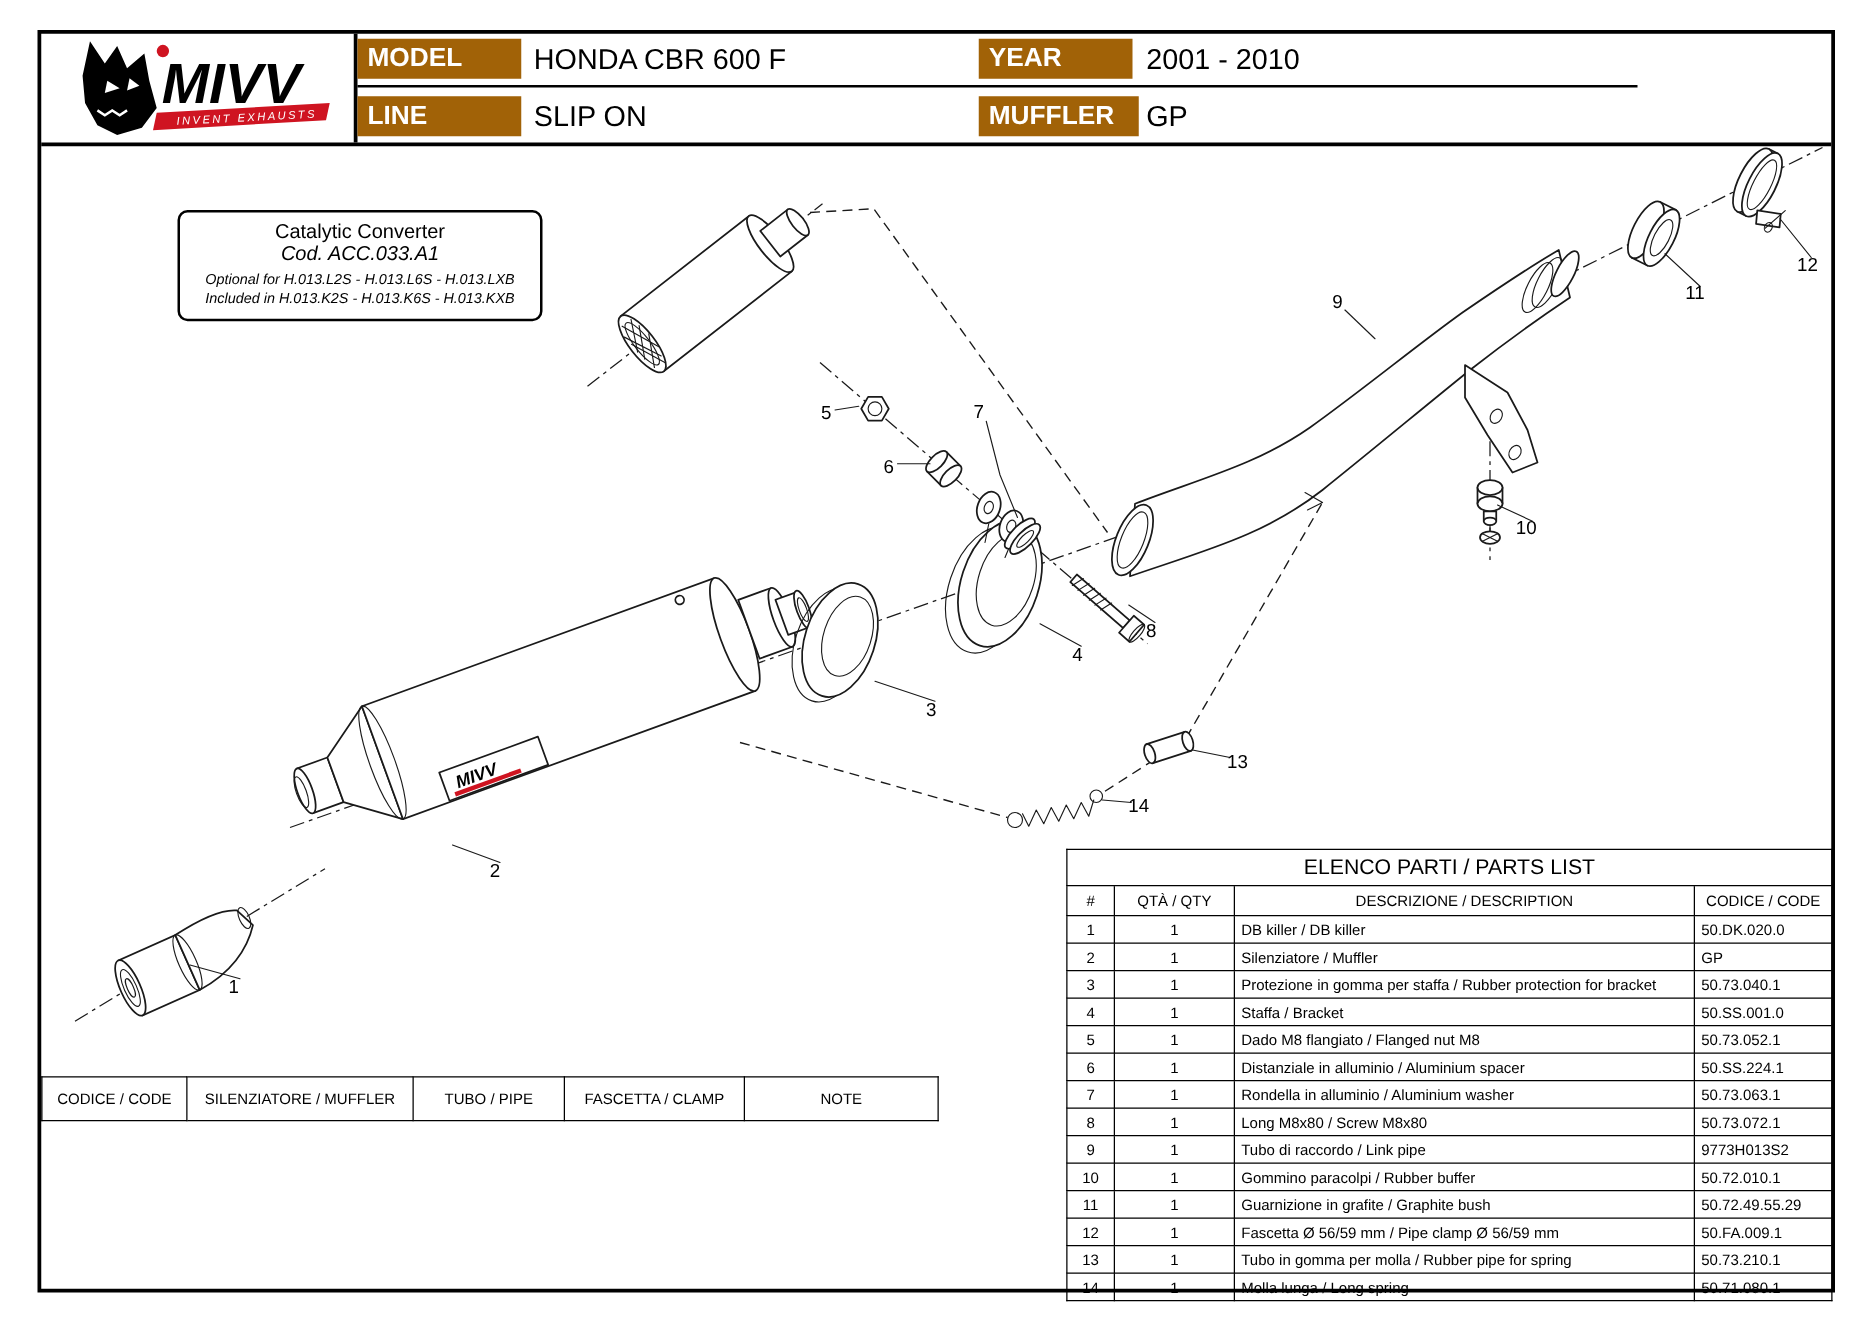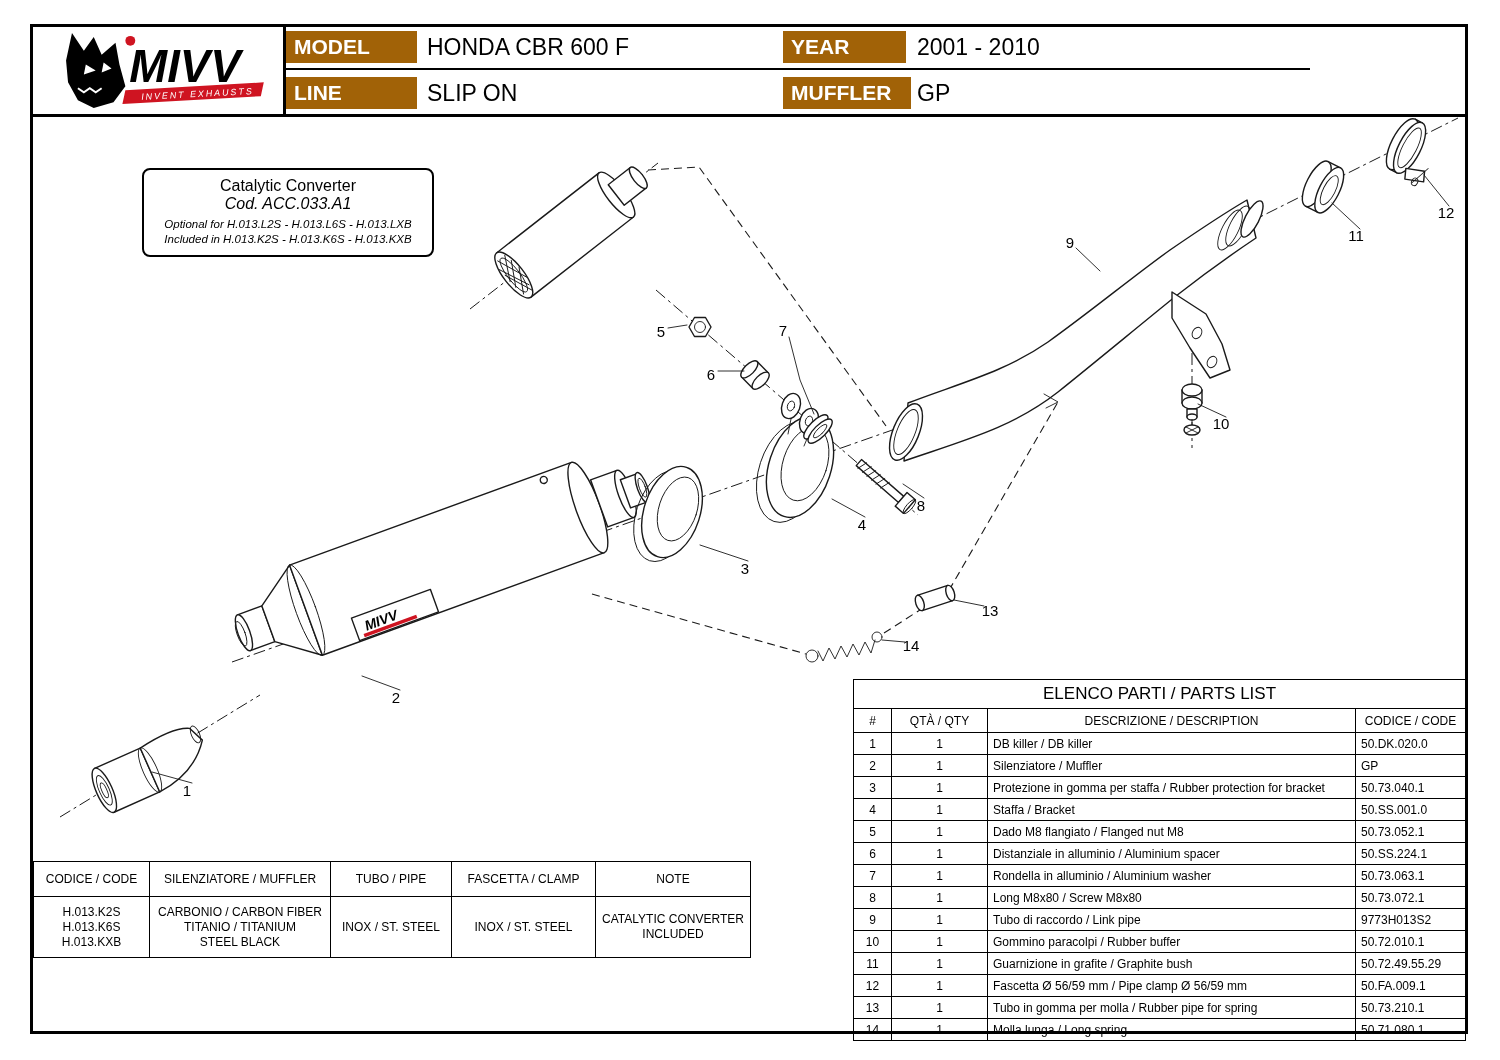--- a/index.html
+++ b/index.html
@@ -378,30 +378,18 @@
           <col style="width:155px">
         </colgroup>
       <tbody>
       <tr class="hdr">
         <td>CODICE / CODE</td>
         <td>SILENZIATORE / MUFFLER</td>
         <td>TUBO / PIPE</td>
         <td>FASCETTA / CLAMP</td>
         <td>NOTE</td>
       </tr>
-      <tr class="arow">
-        <td>H.013.K2S
-H.013.K6S
-H.013.KXB</td>
-        <td>CARBONIO / CARBON FIBER
-TITANIO / TITANIUM
-STEEL BLACK</td>
-        <td>INOX / ST. STEEL</td>
-        <td>INOX / ST. STEEL</td>
-        <td>CATALYTIC CONVERTER
-INCLUDED</td>
-      </tr>
     </tbody>
       </table>
   </div>
 
   <div class="frame"></div>
 </div>
 
 </body></html>

